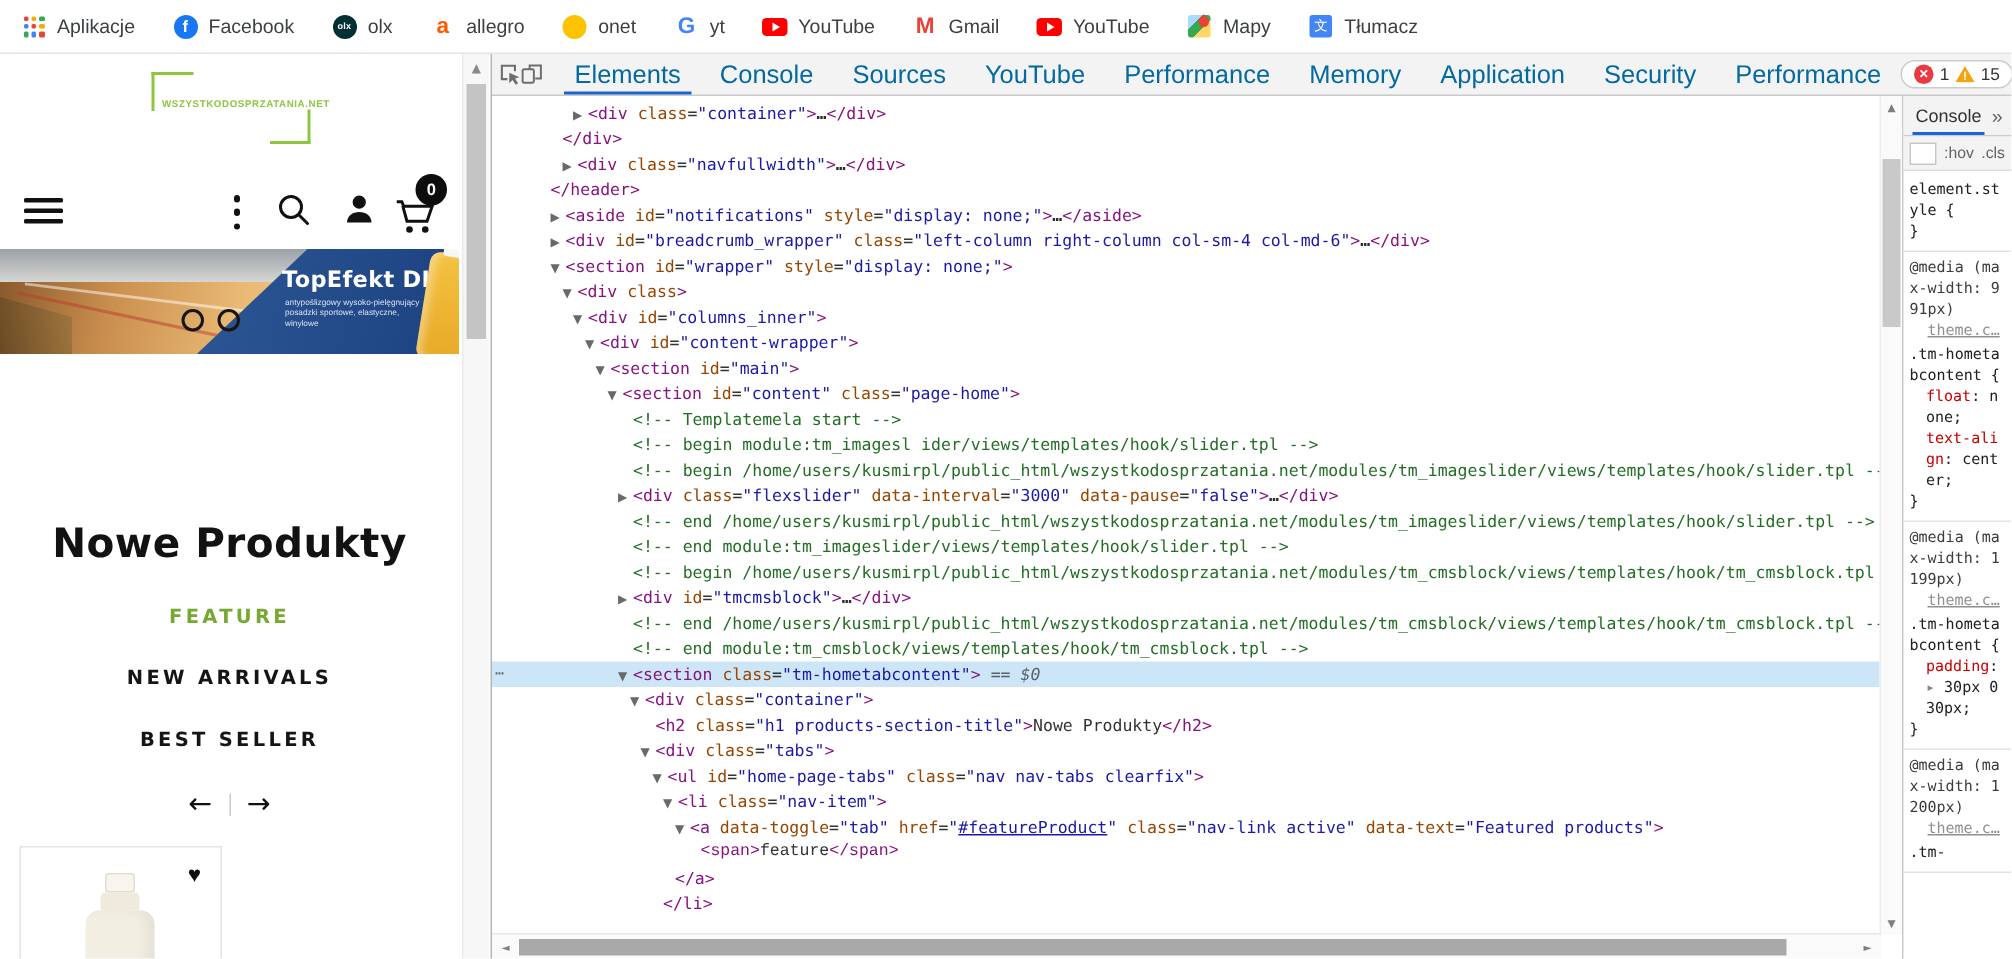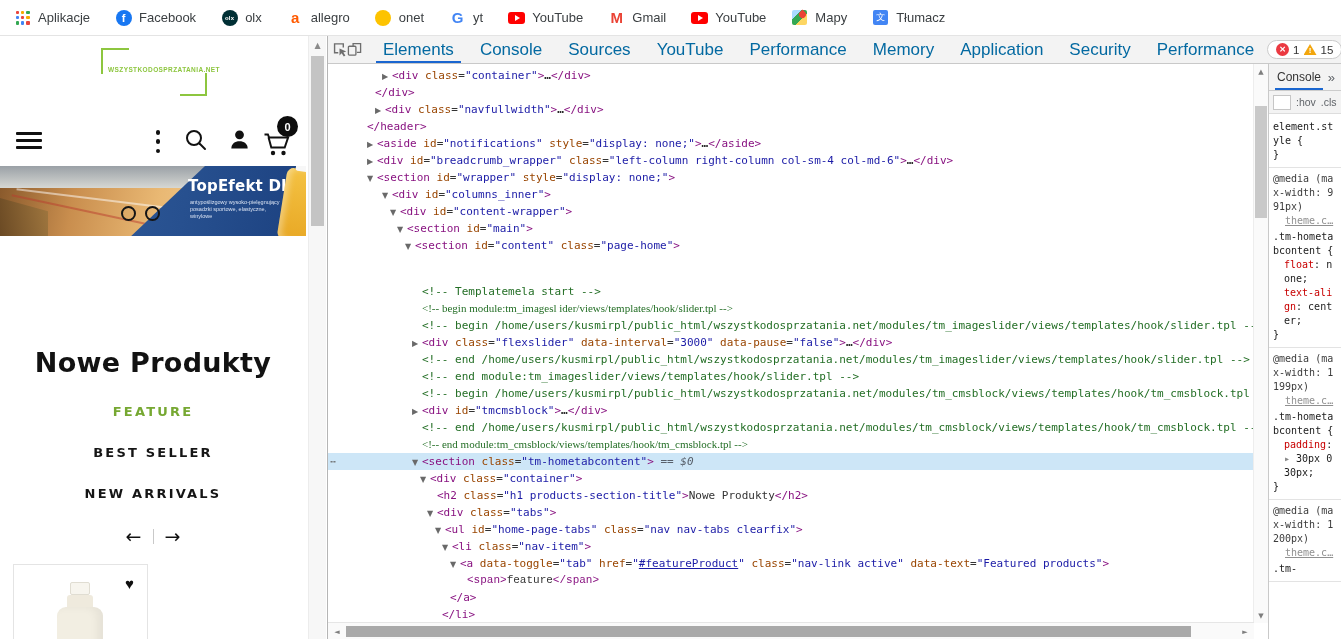--- a/index.html
+++ b/index.html
@@ -282,22 +282,22 @@
         <div class="slider-dots">
           <span class="dot-ring"></span>
           <span class="dot-ring"></span>
           <span class="dot-active"></span>
         </div>
       </div>
 
       <div class="site-heading">Nowe Produkty</div>
       <div class="site-tabs">
           <span class="site-tab active">FEATURE</span>
+          <span class="site-tab">NEW ARRIVALS</span>
           <span class="site-tab">BEST SELLER</span>
-          <span class="site-tab">NEW ARRIVALS</span>
         </div>
 
       <div class="site-arrows">
         <span class="slider-arrow">←</span>
         <span class="arrow-divider"></span>
         <span class="slider-arrow">→</span>
       </div>
 
       <div class="product-card">
         <span class="wishlist">♥</span>
@@ -359,34 +359,35 @@
       <div class="dt-body">
         <div class="dt-elements">
           <div class="tree">
               <div class="tree-line" style="padding-left: 54px;"><span class="arrow">▶</span><span class="tok-tag">&lt;div</span><span class="tok-attr"> class</span><span class="tok-punct">=</span><span class="tok-val">"container"</span><span class="tok-tag">&gt;</span><span class="tok-ell">…</span><span class="tok-tag">&lt;/div&gt;</span></div>
               <div class="tree-line" style="padding-left: 47px;"><span class="tok-tag">&lt;/div&gt;</span></div>
               <div class="tree-line" style="padding-left: 47px;"><span class="arrow">▶</span><span class="tok-tag">&lt;div</span><span class="tok-attr"> class</span><span class="tok-punct">=</span><span class="tok-val">"navfullwidth"</span><span class="tok-tag">&gt;</span><span class="tok-ell">…</span><span class="tok-tag">&lt;/div&gt;</span></div>
               <div class="tree-line" style="padding-left: 39px;"><span class="tok-tag">&lt;/header&gt;</span></div>
               <div class="tree-line" style="padding-left: 39px;"><span class="arrow">▶</span><span class="tok-tag">&lt;aside</span><span class="tok-attr"> id</span><span class="tok-punct">=</span><span class="tok-val">"notifications"</span><span class="tok-attr"> style</span><span class="tok-punct">=</span><span class="tok-val">"display: none;"</span><span class="tok-tag">&gt;</span><span class="tok-ell">…</span><span class="tok-tag">&lt;/aside&gt;</span></div>
               <div class="tree-line" style="padding-left: 39px;"><span class="arrow">▶</span><span class="tok-tag">&lt;div</span><span class="tok-attr"> id</span><span class="tok-punct">=</span><span class="tok-val">"breadcrumb_wrapper"</span><span class="tok-attr"> class</span><span class="tok-punct">=</span><span class="tok-val">"left-column right-column col-sm-4 col-md-6"</span><span class="tok-tag">&gt;</span><span class="tok-ell">…</span><span class="tok-tag">&lt;/div&gt;</span></div>
               <div class="tree-line" style="padding-left: 39px;"><span class="arrow">▼</span><span class="tok-tag">&lt;section</span><span class="tok-attr"> id</span><span class="tok-punct">=</span><span class="tok-val">"wrapper"</span><span class="tok-attr"> style</span><span class="tok-punct">=</span><span class="tok-val">"display: none;"</span><span class="tok-tag">&gt;</span></div>
+              <div class="tree-line" style="padding-left: 47px;"><span class="arrow">▼</span><span class="tok-tag">&lt;div</span><span class="tok-attr"> class</span><span class="tok-tag">&gt;</span></div>
               <div class="tree-line" style="padding-left: 54px;"><span class="arrow">▼</span><span class="tok-tag">&lt;div</span><span class="tok-attr"> id</span><span class="tok-punct">=</span><span class="tok-val">"columns_inner"</span><span class="tok-tag">&gt;</span></div>
               <div class="tree-line" style="padding-left: 62px;"><span class="arrow">▼</span><span class="tok-tag">&lt;div</span><span class="tok-attr"> id</span><span class="tok-punct">=</span><span class="tok-val">"content-wrapper"</span><span class="tok-tag">&gt;</span></div>
               <div class="tree-line" style="padding-left: 69px;"><span class="arrow">▼</span><span class="tok-tag">&lt;section</span><span class="tok-attr"> id</span><span class="tok-punct">=</span><span class="tok-val">"main"</span><span class="tok-tag">&gt;</span></div>
               <div class="tree-line" style="padding-left: 77px;"><span class="arrow">▼</span><span class="tok-tag">&lt;section</span><span class="tok-attr"> id</span><span class="tok-punct">=</span><span class="tok-val">"content"</span><span class="tok-attr"> class</span><span class="tok-punct">=</span><span class="tok-val">"page-home"</span><span class="tok-tag">&gt;</span></div>
-              <div class="tree-line" style="padding-left: 84px; margin-top: 29px;"><span class="arrow"></span><span class="tok-comment">&lt;!-- Templatemela start --&gt;</span></div>
-              <div class="tree-line" style="padding-left: 84px; font-family: Liberation Serif, serif;"><span class="arrow"></span><span class="tok-comment">&lt;!-- begin module:tm_imagesl ider/views/templates/hook/slider.tpl --&gt;</span></div>
+              <div class="tree-line" style="padding-left: 84px;"><span class="arrow"></span><span class="tok-comment">&lt;!-- Templatemela start --&gt;</span></div>
+              <div class="tree-line" style="padding-left: 84px;"><span class="arrow"></span><span class="tok-comment">&lt;!-- begin module:tm_imagesl ider/views/templates/hook/slider.tpl --&gt;</span></div>
               <div class="tree-line" style="padding-left: 84px;"><span class="arrow"></span><span class="tok-comment">&lt;!-- begin /home/users/kusmirpl/public_html/wszystkodosprzatania.net/modules/tm_imageslider/views/templates/hook/slider.tpl --&gt;</span></div>
               <div class="tree-line" style="padding-left: 84px;"><span class="arrow">▶</span><span class="tok-tag">&lt;div</span><span class="tok-attr"> class</span><span class="tok-punct">=</span><span class="tok-val">"flexslider"</span><span class="tok-attr"> data-interval</span><span class="tok-punct">=</span><span class="tok-val">"3000"</span><span class="tok-attr"> data-pause</span><span class="tok-punct">=</span><span class="tok-val">"false"</span><span class="tok-tag">&gt;</span><span class="tok-ell">…</span><span class="tok-tag">&lt;/div&gt;</span></div>
               <div class="tree-line" style="padding-left: 84px;"><span class="arrow"></span><span class="tok-comment">&lt;!-- end /home/users/kusmirpl/public_html/wszystkodosprzatania.net/modules/tm_imageslider/views/templates/hook/slider.tpl --&gt;</span></div>
               <div class="tree-line" style="padding-left: 84px;"><span class="arrow"></span><span class="tok-comment">&lt;!-- end module:tm_imageslider/views/templates/hook/slider.tpl --&gt;</span></div>
               <div class="tree-line" style="padding-left: 84px;"><span class="arrow"></span><span class="tok-comment">&lt;!-- begin /home/users/kusmirpl/public_html/wszystkodosprzatania.net/modules/tm_cmsblock/views/templates/hook/tm_cmsblock.tpl --&gt;</span></div>
               <div class="tree-line" style="padding-left: 84px;"><span class="arrow">▶</span><span class="tok-tag">&lt;div</span><span class="tok-attr"> id</span><span class="tok-punct">=</span><span class="tok-val">"tmcmsblock"</span><span class="tok-tag">&gt;</span><span class="tok-ell">…</span><span class="tok-tag">&lt;/div&gt;</span></div>
               <div class="tree-line" style="padding-left: 84px;"><span class="arrow"></span><span class="tok-comment">&lt;!-- end /home/users/kusmirpl/public_html/wszystkodosprzatania.net/modules/tm_cmsblock/views/templates/hook/tm_cmsblock.tpl --&gt;</span></div>
-              <div class="tree-line" style="padding-left: 84px; font-family: Liberation Serif, serif;"><span class="arrow"></span><span class="tok-comment">&lt;!-- end module:tm_cmsblock/views/templates/hook/tm_cmsblock.tpl --&gt;</span></div>
+              <div class="tree-line" style="padding-left: 84px;"><span class="arrow"></span><span class="tok-comment">&lt;!-- end module:tm_cmsblock/views/templates/hook/tm_cmsblock.tpl --&gt;</span></div>
               <div class="tree-line selected" style="padding-left: 84px;"><span class="gutter-dots">⋯</span><span class="arrow">▼</span><span class="tok-tag">&lt;section</span><span class="tok-attr"> class</span><span class="tok-punct">=</span><span class="tok-val">"tm-hometabcontent"</span><span class="tok-tag">&gt;</span><span class="tok-meta"> == $0</span></div>
               <div class="tree-line" style="padding-left: 92px;"><span class="arrow">▼</span><span class="tok-tag">&lt;div</span><span class="tok-attr"> class</span><span class="tok-punct">=</span><span class="tok-val">"container"</span><span class="tok-tag">&gt;</span></div>
               <div class="tree-line" style="padding-left: 99px;"><span class="arrow"></span><span class="tok-tag">&lt;h2</span><span class="tok-attr"> class</span><span class="tok-punct">=</span><span class="tok-val">"h1 products-section-title"</span><span class="tok-tag">&gt;</span><span class="tok-text">Nowe Produkty</span><span class="tok-tag">&lt;/h2&gt;</span></div>
               <div class="tree-line" style="padding-left: 99px;"><span class="arrow">▼</span><span class="tok-tag">&lt;div</span><span class="tok-attr"> class</span><span class="tok-punct">=</span><span class="tok-val">"tabs"</span><span class="tok-tag">&gt;</span></div>
               <div class="tree-line" style="padding-left: 107px;"><span class="arrow">▼</span><span class="tok-tag">&lt;ul</span><span class="tok-attr"> id</span><span class="tok-punct">=</span><span class="tok-val">"home-page-tabs"</span><span class="tok-attr"> class</span><span class="tok-punct">=</span><span class="tok-val">"nav nav-tabs clearfix"</span><span class="tok-tag">&gt;</span></div>
               <div class="tree-line" style="padding-left: 114px;"><span class="arrow">▼</span><span class="tok-tag">&lt;li</span><span class="tok-attr"> class</span><span class="tok-punct">=</span><span class="tok-val">"nav-item"</span><span class="tok-tag">&gt;</span></div>
               <div class="tree-line" style="padding-left: 122px;"><span class="arrow">▼</span><span class="tok-tag">&lt;a</span><span class="tok-attr"> data-toggle</span><span class="tok-punct">=</span><span class="tok-val">"tab"</span><span class="tok-attr"> href</span><span class="tok-punct">=</span><span class="tok-val">"</span><span class="tok-link">#featureProduct</span><span class="tok-val">"</span><span class="tok-attr"> class</span><span class="tok-punct">=</span><span class="tok-val">"nav-link active"</span><span class="tok-attr"> data-text</span><span class="tok-punct">=</span><span class="tok-val">"Featured products"</span><span class="tok-tag">&gt;</span></div>
               <div class="tree-line" style="padding-left: 129px; font-family: Liberation Mono, monospace;"><span class="arrow"></span><span class="tok-tag">&lt;span</span><span class="tok-tag">&gt;</span><span class="tok-text">feature</span><span class="tok-tag">&lt;/span&gt;</span></div>
               <div class="tree-line" style="padding-left: 122px;"><span class="tok-tag">&lt;/a&gt;</span></div>
               <div class="tree-line" style="padding-left: 114px;"><span class="tok-tag">&lt;/li&gt;</span></div>

